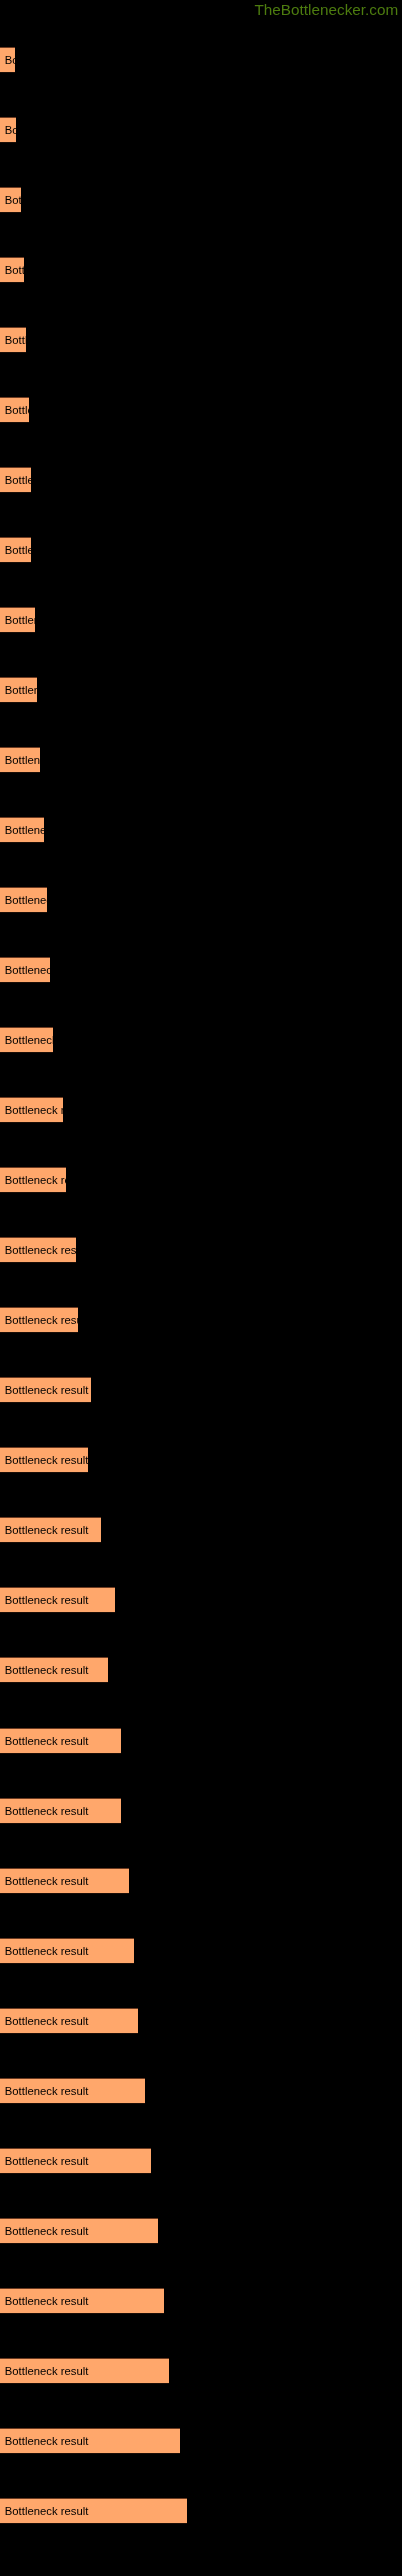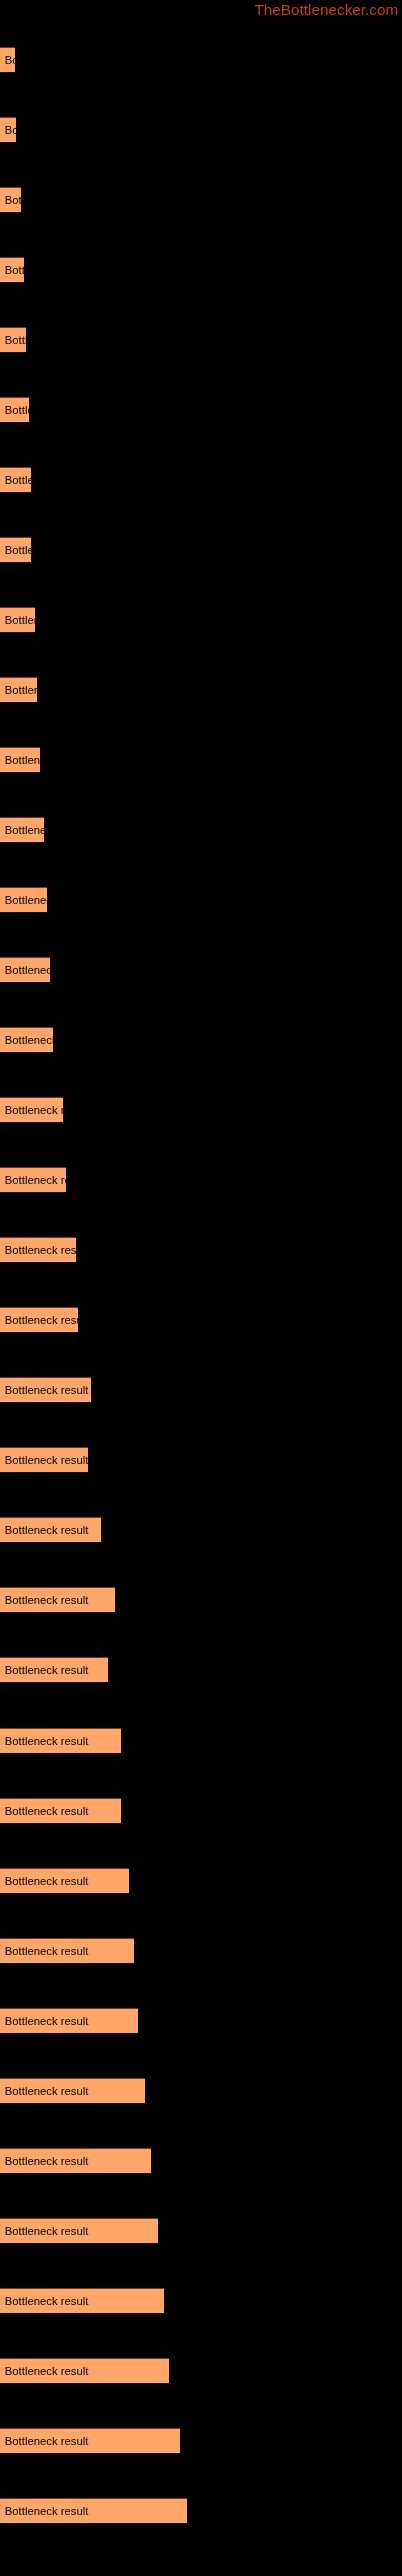--- a/index.html
+++ b/index.html
@@ -15,21 +15,21 @@
     position: relative;
     overflow: hidden;
     font-family: "Liberation Sans", sans-serif;
   }
   #watermark {
     position: absolute;
     top: 0px;
     right: 4.8px;
     font-size: 15.3px;
     line-height: 19.3px;
-    color: #c2410c;
+    color: #4d7c0f;
     letter-spacing: 0px;
     white-space: nowrap;
     user-select: none;
   }
   #plot {
     position: absolute;
     left: 0;
     top: 0;
     width: 403px;
     height: 2576px;

